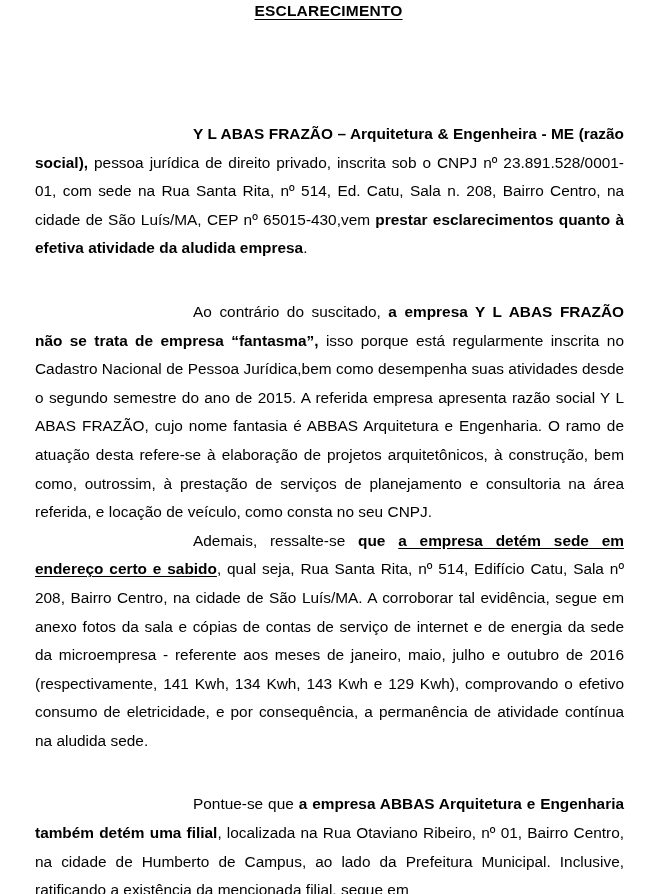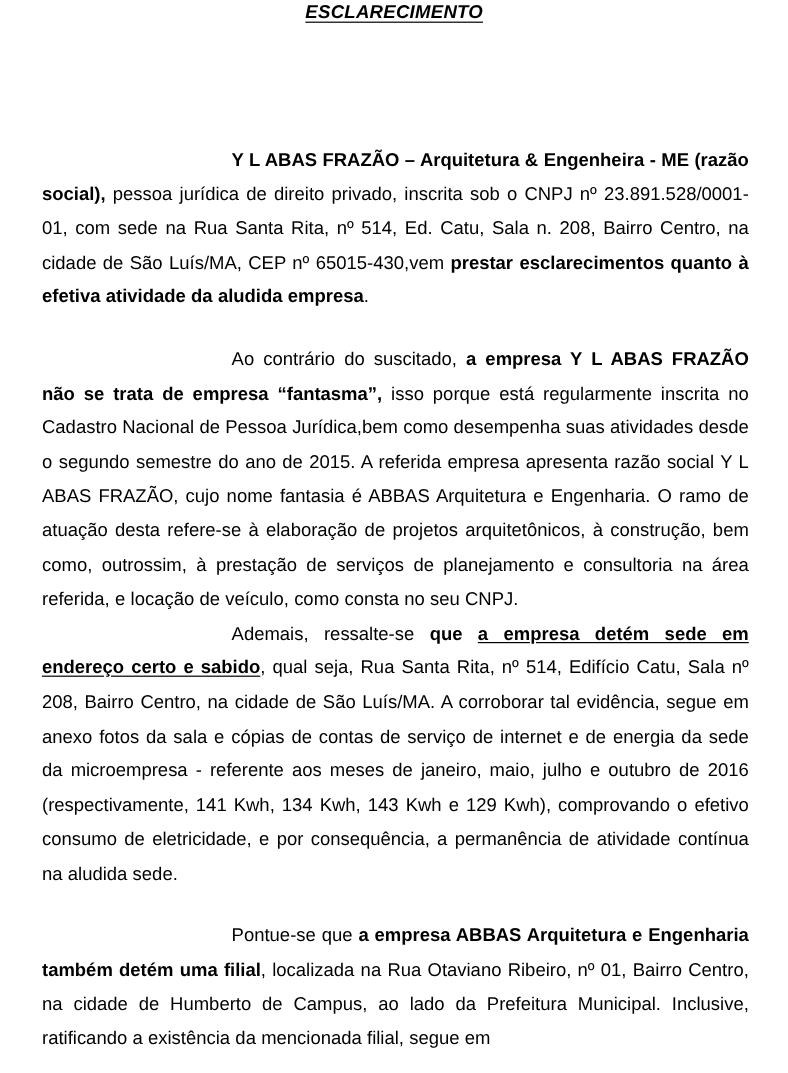--- a/index.html
+++ b/index.html
@@ -24,21 +24,20 @@
     position: absolute;
     left: 0;
     top: 2px;
     width: 657px;
     text-align: center;
     font-size: 15.5px;
     font-weight: bold;
     letter-spacing: 0.2px;
     text-decoration: underline;
     text-underline-offset: 3px;
-    font-style: italic;
   }
   .body-block {
     position: absolute;
     left: 35px;
     top: 120px;
     width: 589px;
   }
   p.para {
     margin: 0;
     font-size: 15.4px;
@@ -46,21 +45,21 @@
     text-align: justify;
     text-justify: inter-word;
     -moz-text-align-last: left;
     text-align-last: left;
     word-spacing: 0.1px;
   }
   p.indent {
     text-indent: 158px;
   }
   p.gap-before {
-    margin-top: 23px;
+    margin-top: 35px;
   }
   b, strong {
     font-weight: bold;
   }
   u.bu {
     font-weight: bold;
     text-decoration: underline;
     text-underline-offset: 2px;
   }
 </style>

